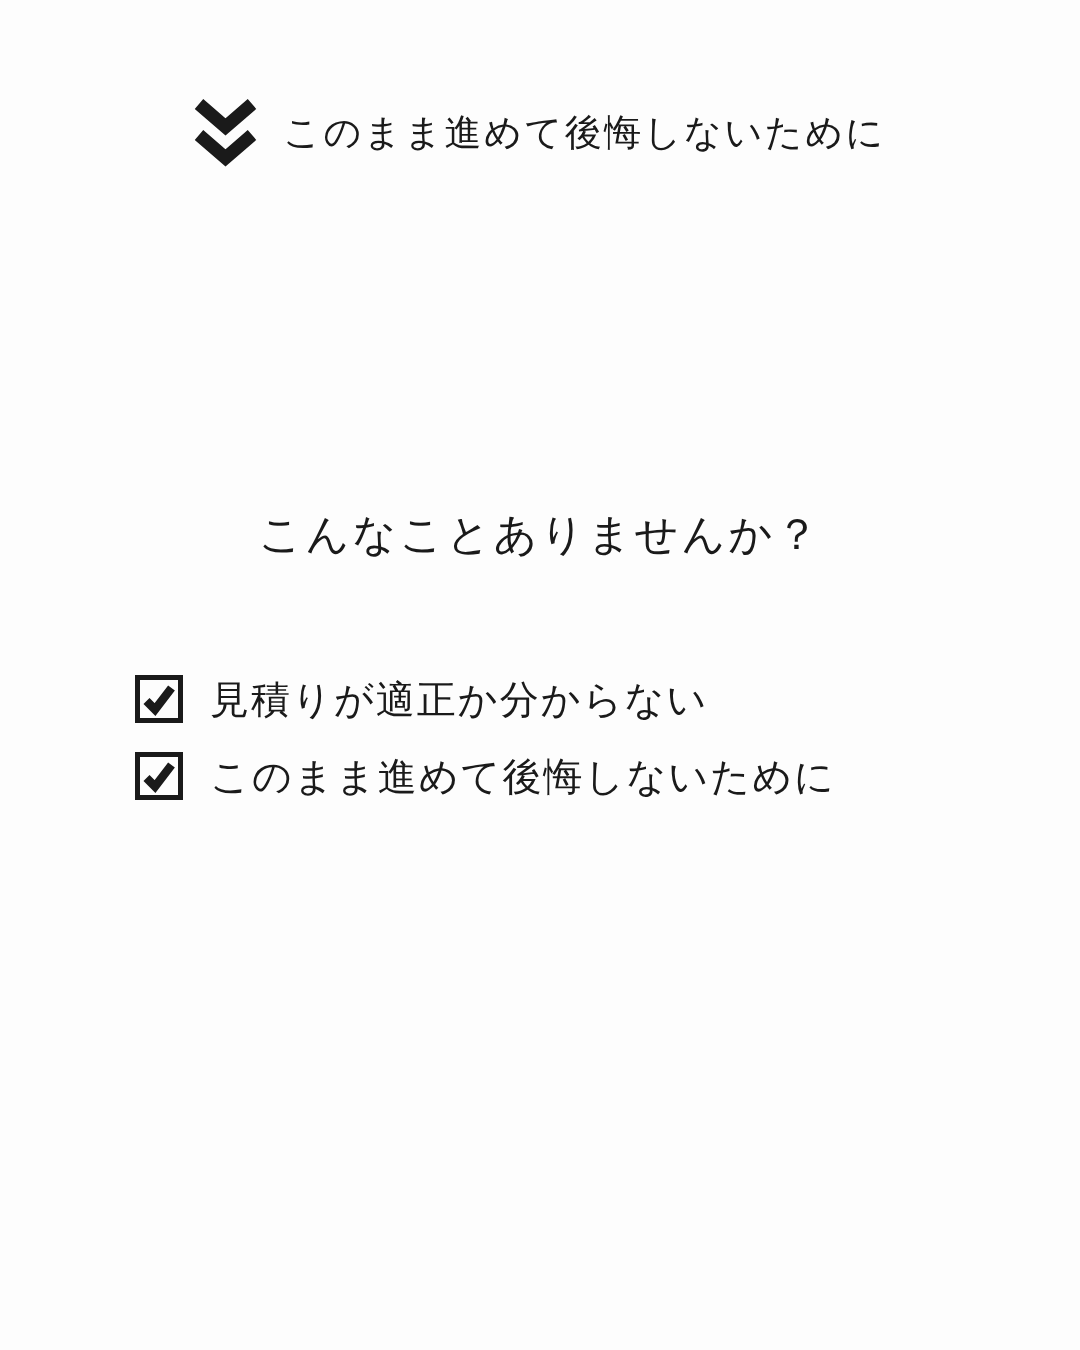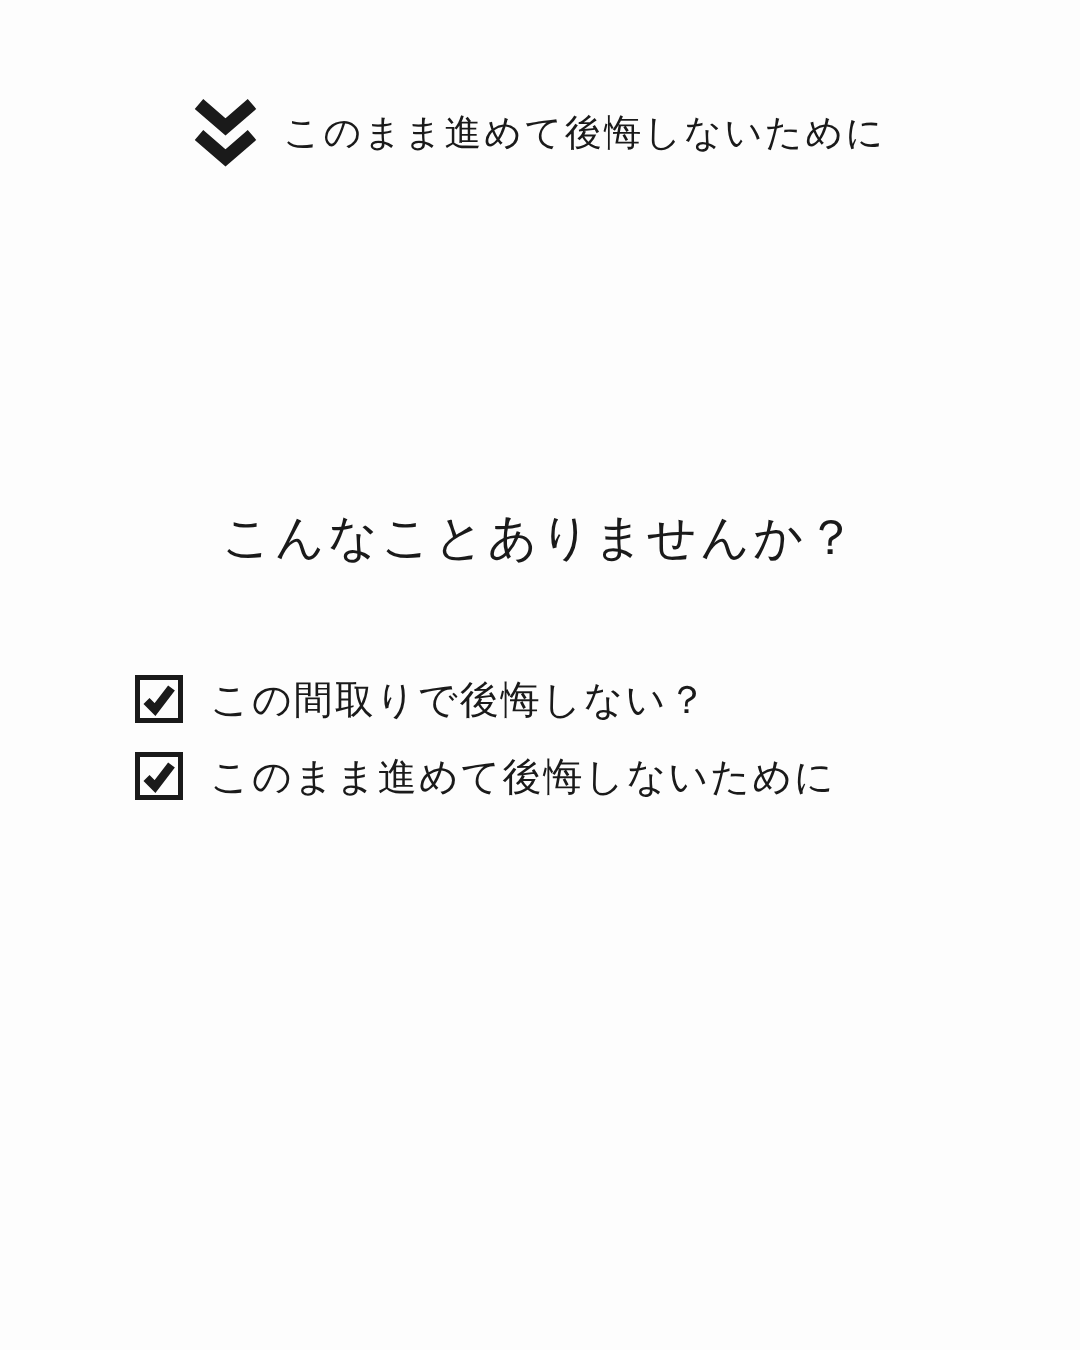--- a/index.html
+++ b/index.html
@@ -41,26 +41,25 @@
     line-height: 1;
   }
 
   
   .heading {
     position: absolute;
     top: 484px;
     left: 0;
     width: 100%;
     text-align: center;
-    font-size: 49px;
+    font-size: 43px;
     font-weight: 500;
     letter-spacing: 3px;
     line-height: 1;
     white-space: nowrap;
-    font-family: Liberation Mono, monospace;
   }
 
   
   .checklist {
     position: absolute;
     top: 675px;
     left: 135px;
     display: flex;
     flex-direction: column;
     gap: 29px;
@@ -91,28 +90,28 @@
   <svg class="chevron" viewBox="0 0 63 72" aria-hidden="true">
     <path d="M5 8 L31.5 31 L58 8" fill="none" stroke="#1a1a1a" stroke-width="13" stroke-linecap="butt" stroke-linejoin="miter"></path>
     <path d="M5 39 L31.5 62 L58 39" fill="none" stroke="#1a1a1a" stroke-width="13" stroke-linecap="butt" stroke-linejoin="miter"></path>
   </svg>
   <span class="lead-text">このまま進めて後悔しないために</span>
 </div>
 
 <h1 class="heading">こんなことありませんか？</h1>
 
 <div class="checklist">
-
   <div class="check-row">
     <svg viewBox="0 0 48 48" aria-hidden="true">
       <rect x="2.5" y="2.5" width="43" height="43" fill="none" stroke="#1a1a1a" stroke-width="5"></rect>
       <path d="M11.5 26 L20 34.5 L36.5 13" fill="none" stroke="#1a1a1a" stroke-width="8.5" stroke-linecap="butt" stroke-linejoin="miter"></path>
     </svg>
-    <span class="check-label">この間取りで後悔しない？</span>
+    <span class="check-label">見積りが適正か分からない</span>
   </div>
+
 
   <div class="check-row">
     <svg viewBox="0 0 48 48" aria-hidden="true">
       <rect x="2.5" y="2.5" width="43" height="43" fill="none" stroke="#1a1a1a" stroke-width="5"></rect>
       <path d="M11.5 26 L20 34.5 L36.5 13" fill="none" stroke="#1a1a1a" stroke-width="8.5" stroke-linecap="butt" stroke-linejoin="miter"></path>
     </svg>
     <span class="check-label">このまま進めて後悔しないために</span>
   </div>
 
 

